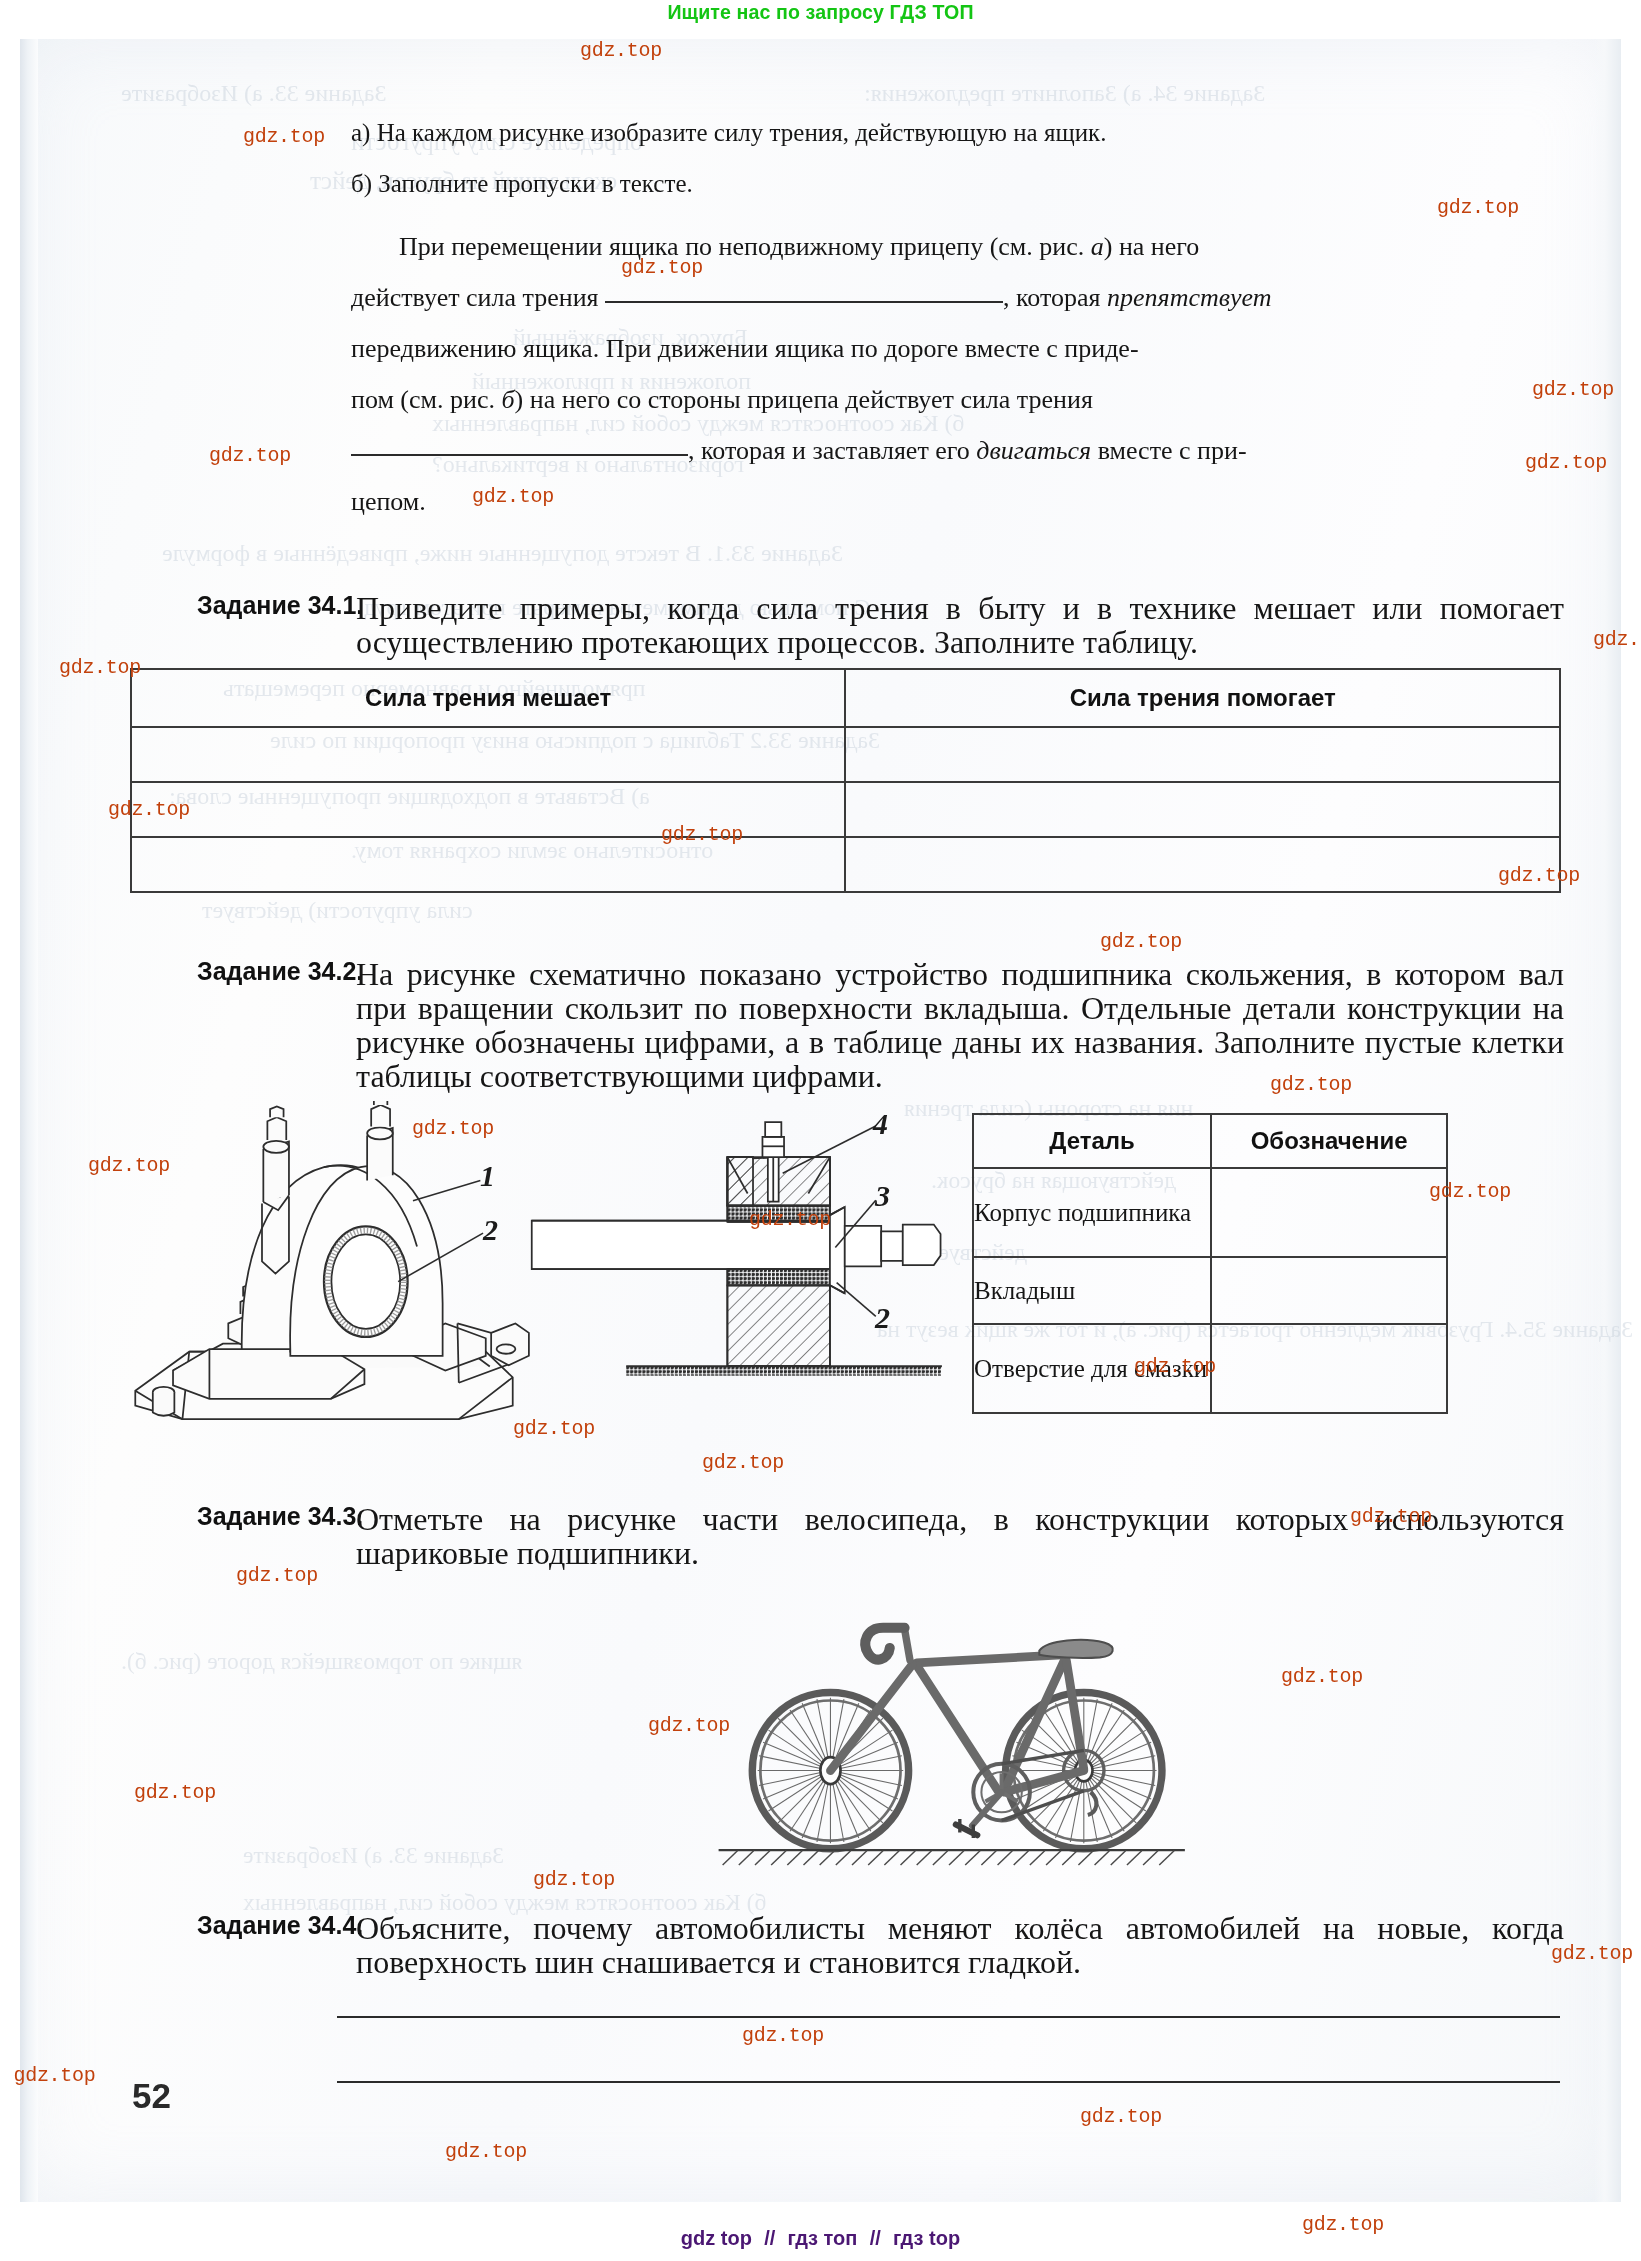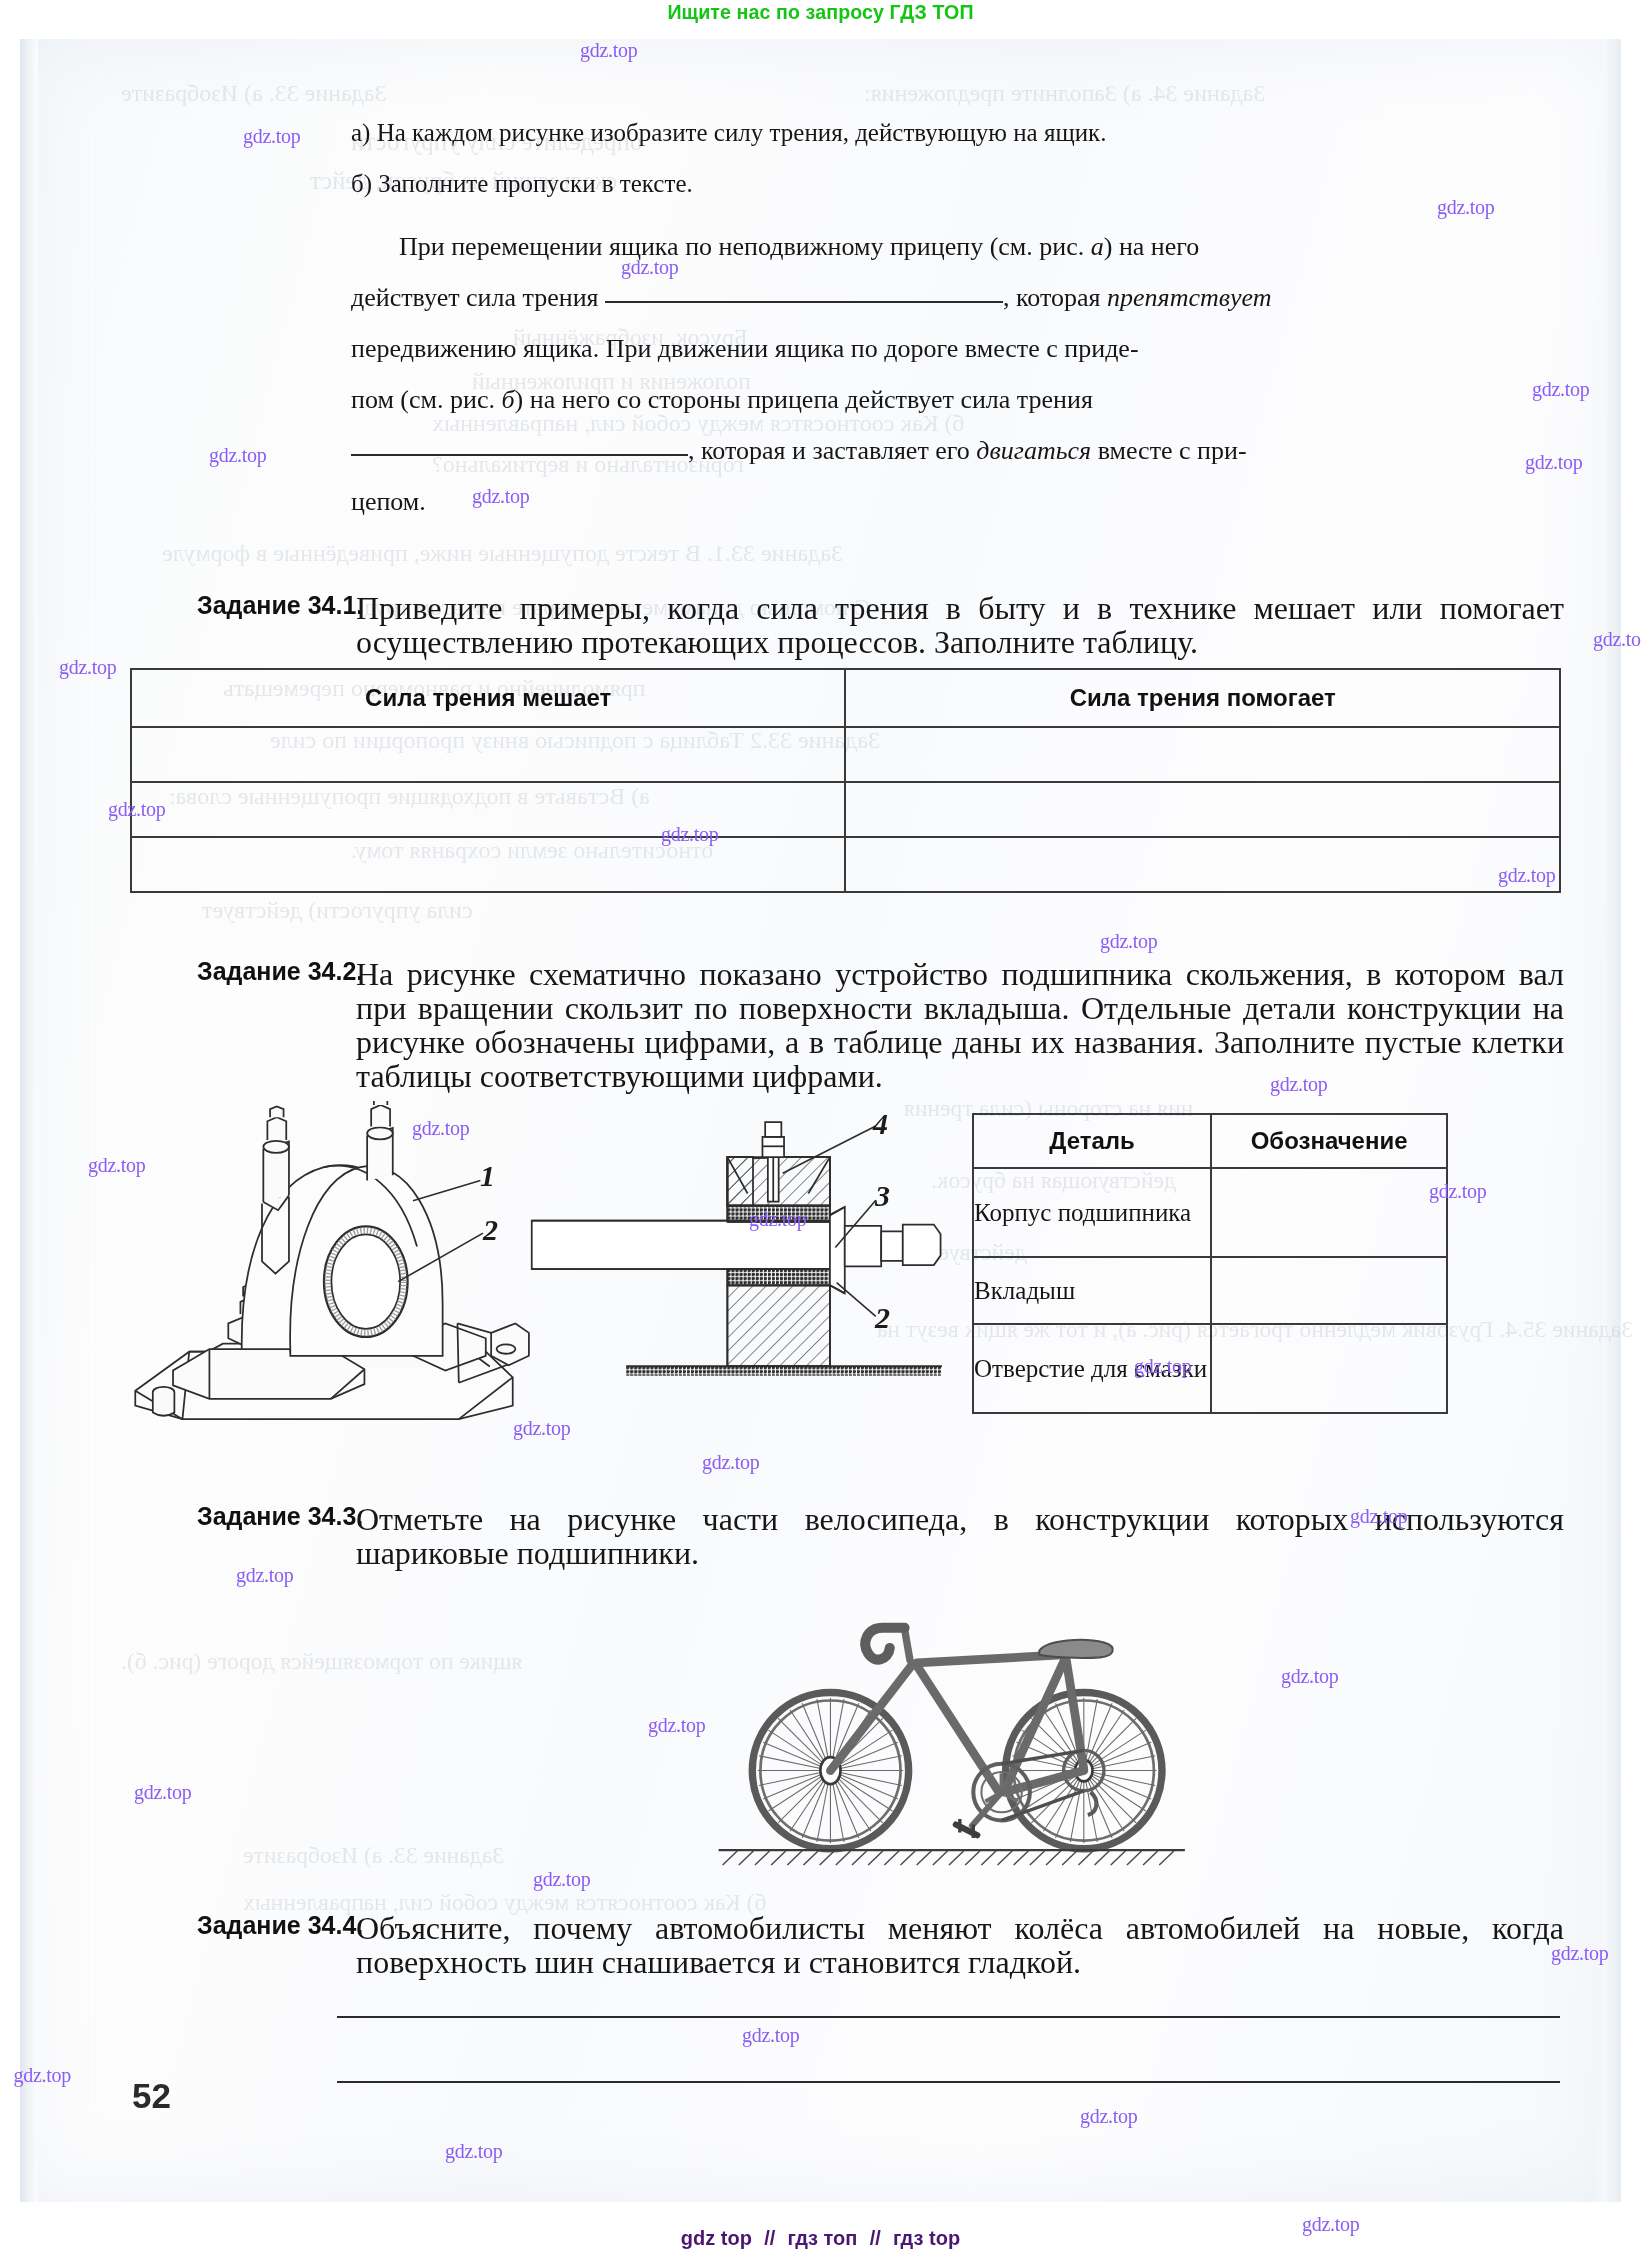--- a/index.html
+++ b/index.html
@@ -63,23 +63,23 @@
     color: #4b1773;
     font-family: "Liberation Sans", sans-serif;
     font-size: 20px;
     font-weight: 700;
   }
   #promo-footer .sep { color: #4b1773; padding: 0 6.7px; }
 
   
   .wm {
     position: absolute;
-    font-family: Liberation Serif, serif;
+    font-family: Liberation Mono, monospace;
     font-size: 20px;
-    color: #8b5cf6;
+    color: #c2410c;
     white-space: nowrap;
     user-select: none;
     pointer-events: none;
     letter-spacing: -0.3px;
   }
 
   
   #content { position: absolute; left: 0; top: 0; width: 1641px; height: 2261px; }
 
   .para {

